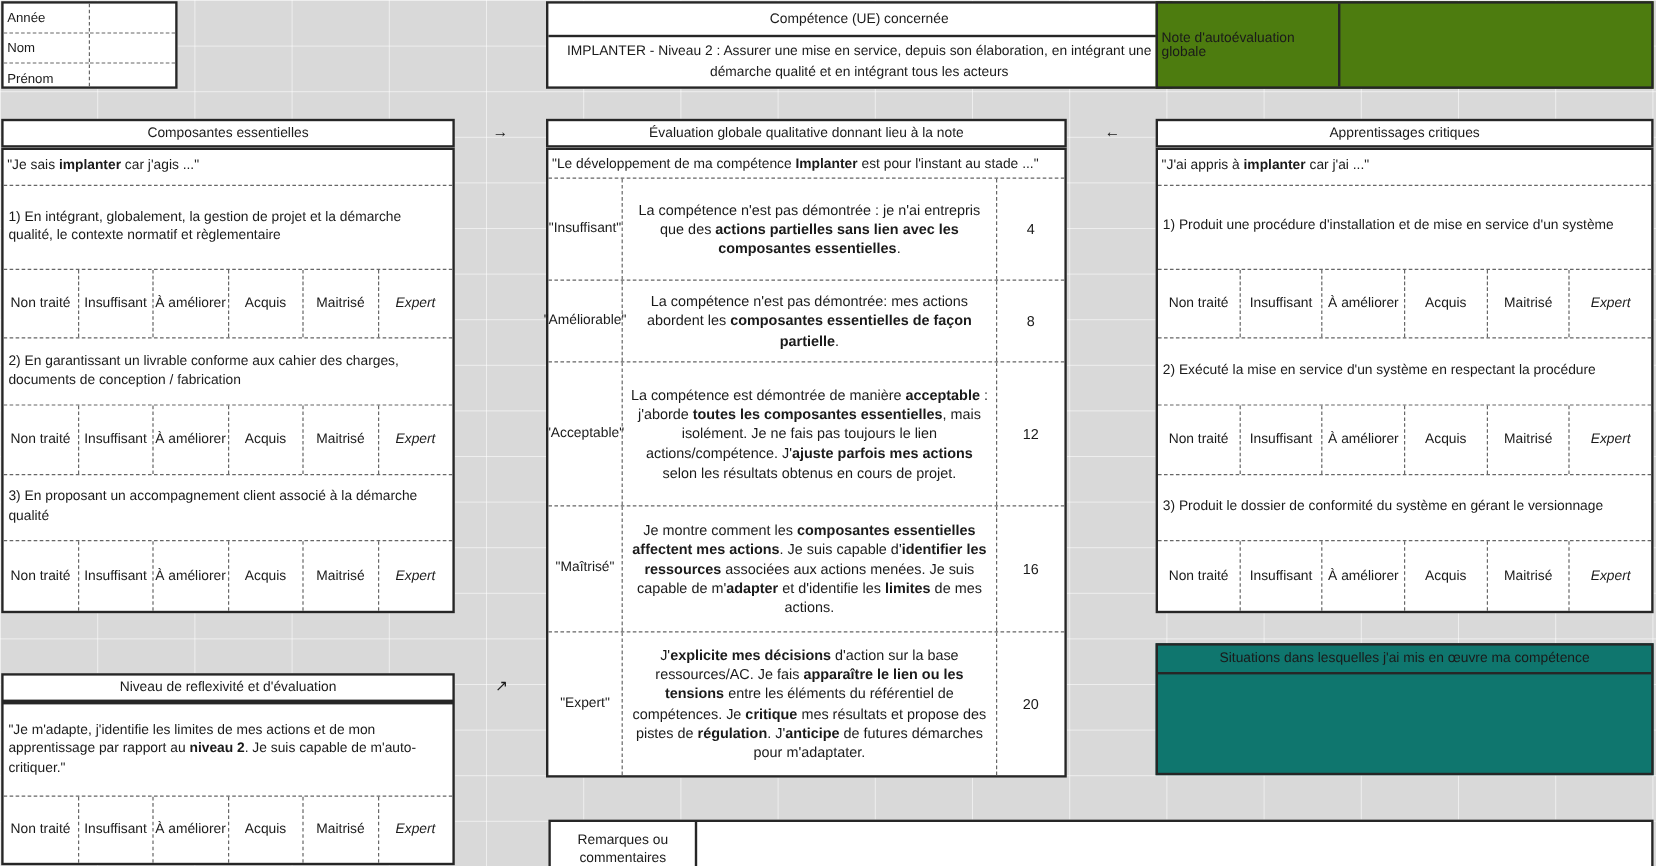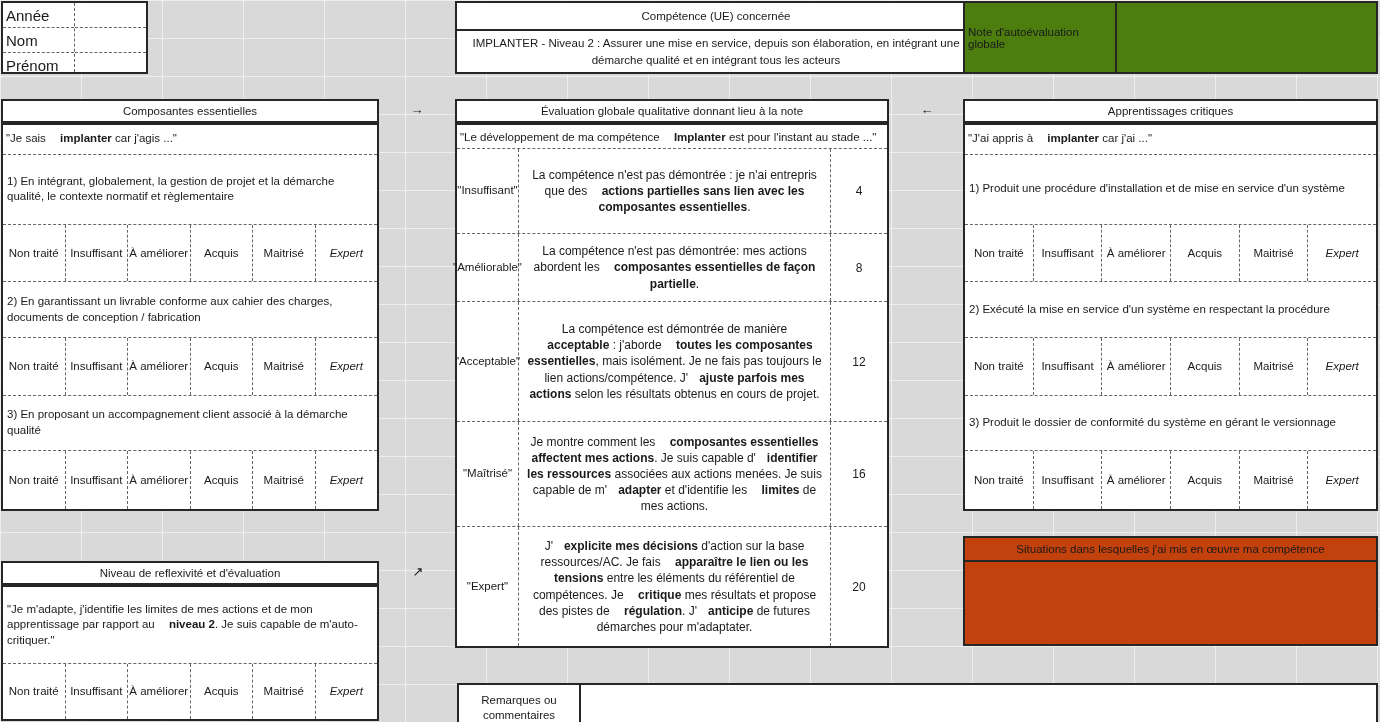--- a/index.html
+++ b/index.html
@@ -109,21 +109,21 @@
     background: #fff;
     border: 2px solid #262626;
     display: flex;
   }
   .ident-labels { width: 72px; flex: 0 0 72px; border-right: 1px dashed #666; }
   .ident-labels > div {
     height: 25px;
     border-bottom: 1px dashed #666;
     display: flex; align-items: center;
     padding-left: 3px;
-    font-size: 15px;
+    font-size: 11px;
   }
   .ident-labels > div:last-child { border-bottom: none; }
   .ident-values { flex: 1 1 auto; }
   .ident-values > div { height: 25px; border-bottom: 1px dashed #666; }
   .ident-values > div:last-child { border-bottom: none; }
 
   .arrow {
     position: absolute;
     font-size: 13px;
     color: #1a1a1a;
@@ -177,24 +177,24 @@
   .remarks-label {
     width: 122px; flex: 0 0 122px;
     border-right: 2px solid #262626;
     display: flex; align-items: center; justify-content: center;
     text-align: center;
     font-size: 11.5px;
     line-height: 1.3;
   }
   .remarks-value { flex: 1 1 auto; }
 
-  .sit-box { position: absolute; background:#c2410c; border:2px solid #262626; display:flex; flex-direction:column; }
+  .sit-box { position: absolute; background:#0f766e; border:2px solid #262626; display:flex; flex-direction:column; }
   .sit-head { height: 24px; border-bottom: 2px solid #262626; display:flex; align-items:center; justify-content:center; font-size:11.5px; }
   .sit-body { flex:1 1 auto; }
-  b { font-weight: bold; margin-left: 11px; }
+  b { font-weight: bold; }
 </style>
 </head>
 <body>
 
 <div id="sheet-bg"></div>
 
 <div id="root">
 
   <div class="ident" style="left:1px; top:1px; width:147px; height:73px;">
     <div class="ident-labels">

